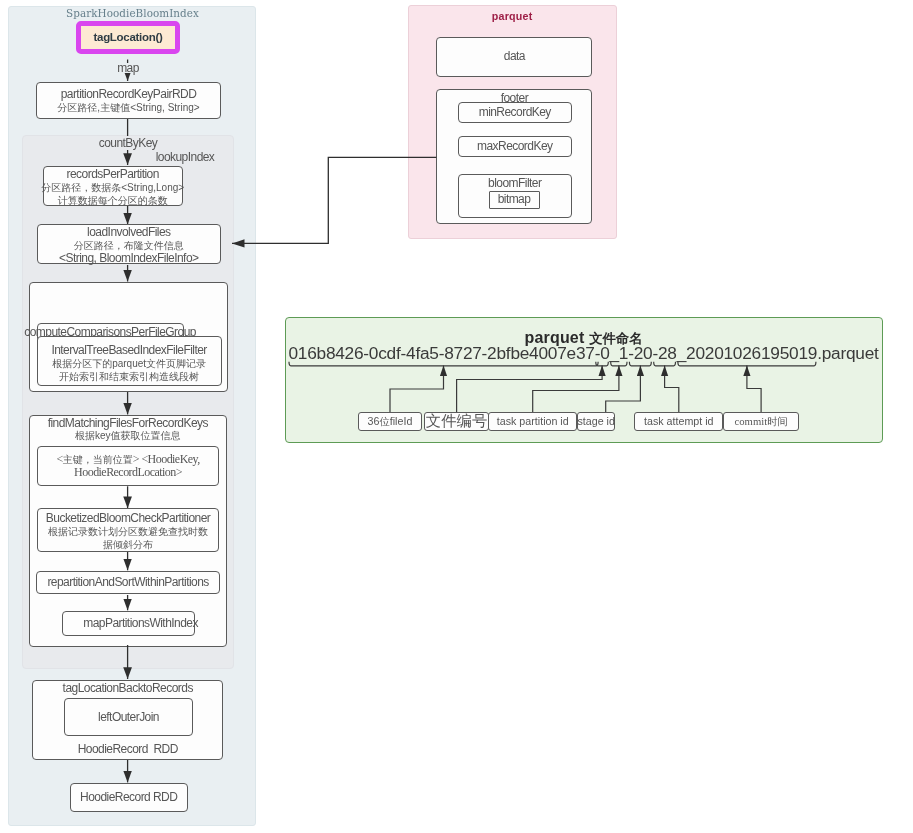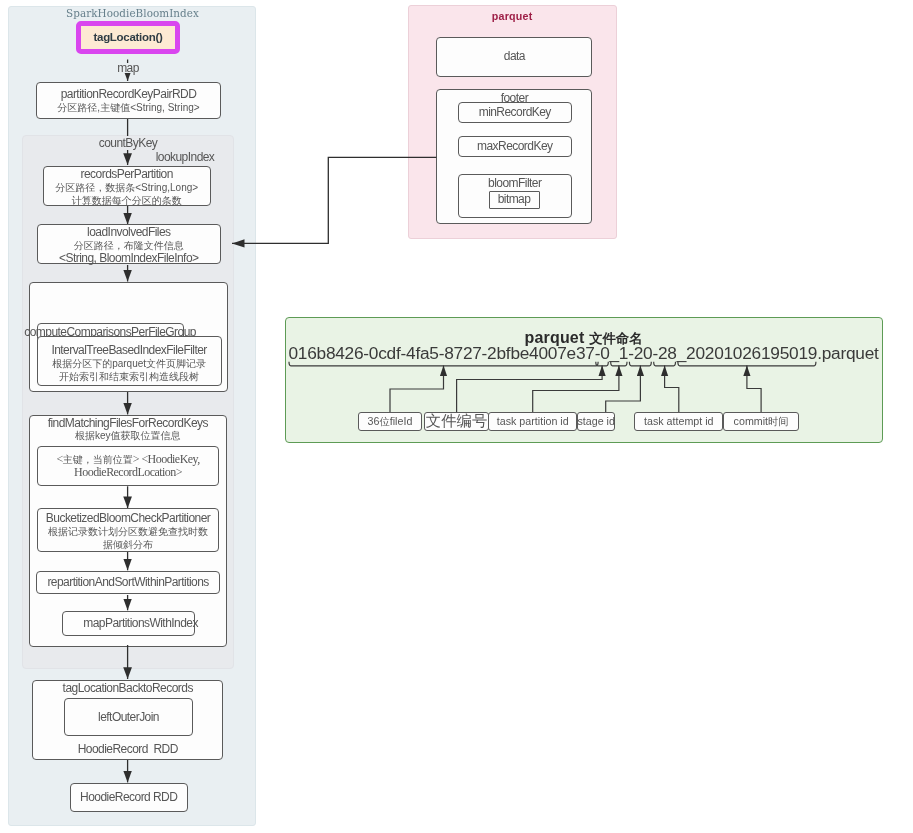--- a/index.html
+++ b/index.html
@@ -47,21 +47,21 @@
 <div class="node" style="left:36px;top:82px;width:185px;height:37px;">
   <div>partitionRecordKeyPairRDD</div>
   <div class="cjk">分区路径,主键值&lt;String, String&gt;</div>
 </div>
 
 <div class="grp" style="left:22px;top:134.5px;width:212px;height:534px;background:#e8eaed;
             border:1px solid #e1e3e7;border-radius:4px;"></div>
 <div class="cap" style="left:78px;top:136px;width:100px;background:#e8eaed;z-index:4;">countByKey</div>
 <div class="cap" style="left:143px;top:150px;width:84px;">lookupIndex</div>
 
-<div class="node" style="left:42.7px;top:166px;width:168px;height:40px;padding-top:3px;">
+<div class="node" style="left:42.7px;top:166px;width:140px;height:40px;padding-top:3px;">
   <div>recordsPerPartition</div>
   <div class="cjk">分区路径，数据条&lt;String,Long&gt;</div>
   <div class="cjk">计算数据每个分区的条数</div>
 </div>
 
 <div class="node" style="left:36.8px;top:224px;width:184px;height:39.5px;padding-top:3px;">
   <div>loadInvolvedFiles</div>
   <div class="cjk">分区路径，布隆文件信息</div>
   <div>&lt;String, BloomIndexFileInfo&gt;</div>
 </div>
@@ -129,21 +129,21 @@
 
 <div class="node legend" style="left:358.2px;top:412px;width:63.6px;height:18.5px;border-radius:3px;border-width:1.4px;font-size:10.7px;letter-spacing:0;line-height:12px;">
     <span class="mixline">36<span class="cjkrun">位</span>fileId</span>
   </div>
 <div class="node legend" style="left:423.9px;top:412px;width:65.4px;height:18.5px;border-radius:3px;border-width:1.4px;font-size:16px;letter-spacing:0;line-height:12px;">
     <span class="mixline"><span class="cjkrun">文件编号</span></span>
   </div>
 <div class="node legend" style="left:488.3px;top:412px;width:88.9px;height:18.5px;border-radius:3px;border-width:1.4px;font-size:10.7px;letter-spacing:0;line-height:12px;">task partition id</div>
 <div class="node legend" style="left:577.2px;top:412px;width:38px;height:18.5px;border-radius:3px;border-width:1.4px;font-size:10.7px;letter-spacing:0;line-height:12px;">stage id</div>
 <div class="node legend" style="left:634.2px;top:412px;width:89.2px;height:18.5px;border-radius:3px;border-width:1.4px;font-size:10.7px;letter-spacing:0;line-height:12px;">task attempt id</div>
-<div class="node legend" style="left:723.4px;top:412px;width:75.4px;height:18.5px;border-radius:3px;border-width:1.4px;font-size:10.7px;letter-spacing:0;line-height:12px;">
+<div class="node legend" style="left:723.4px;top:412px;width:75.4px;height:18.5px;border-radius:3px;border-width:1.4px;font-size:10.7px;letter-spacing:0;line-height:12px;font-family:Liberation Serif, serif;">
     <span class="mixline">commit<span class="cjkrun">时间</span></span>
   </div>
 
 <svg class="edges" viewBox="0 0 913 833">
   <defs>
     <marker id="ah" markerWidth="14" markerHeight="10" refX="11.8" refY="4.35" orient="auto" markerUnits="userSpaceOnUse">
       <path d="M0,0 L11.8,4.35 L0,8.7 z" fill="#2e2e2e"></path>
     </marker>
     <marker id="ahl" markerWidth="14" markerHeight="9" refX="12.5" refY="4.1" orient="auto" markerUnits="userSpaceOnUse">
       <path d="M0,0 L12.5,4.1 L0,8.2 z" fill="#2e2e2e"></path>

